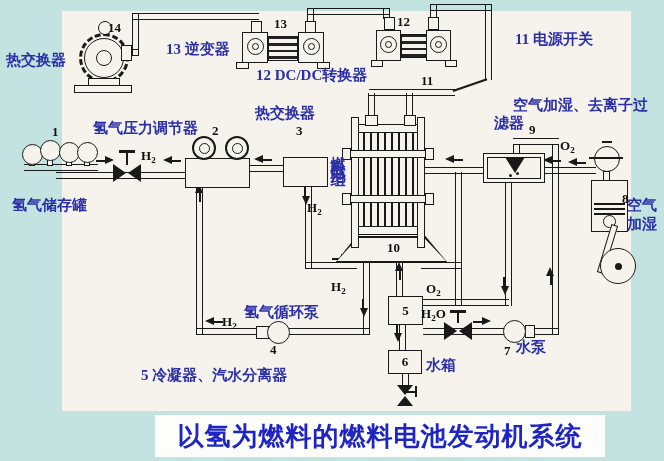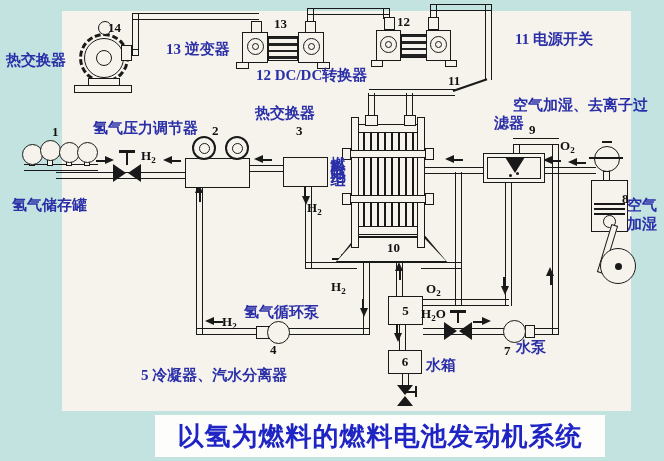--- a/index.html
+++ b/index.html
@@ -230,21 +230,21 @@
 <div class="abs gas" style="left:421px;top:306px"><span>H</span><span class="sb">2</span><span>O</span></div>
 
 <div class="abs num" style="left:52px;top:124px">1</div>
 <div class="abs num" style="left:212px;top:123px">2</div>
 <div class="abs num" style="left:296px;top:123px">3</div>
 <div class="abs num" style="left:270px;top:342px">4</div>
 <div class="abs num" style="left:504px;top:343px">7</div>
 <div class="abs num" style="left:622px;top:191px">8</div>
 <div class="abs num" style="left:529px;top:122px">9</div>
 <div class="abs num" style="left:387px;top:240px">10</div>
-<div class="abs num" style="left:448px;top:73px">11</div>
+<div class="abs num" style="left:421px;top:73px">11</div>
 <div class="abs num" style="left:397px;top:14px">12</div>
 <div class="abs num" style="left:274px;top:16px">13</div>
 <div class="abs num" style="left:108px;top:20px">14</div>
 
 <div class="abs lbl" style="left:6px;top:51px">热交换器</div>
 <div class="abs lbl" style="left:166px;top:40px">13 逆变器</div>
 <div class="abs lbl" style="left:256px;top:66px">12 DC/DC转换器</div>
 <div class="abs lbl" style="left:515px;top:30px">11 电源开关</div>
 <div class="abs lbl" style="left:93px;top:119px">氢气压力调节器</div>
 <div class="abs lbl" style="left:255px;top:104px">热交换器</div>

